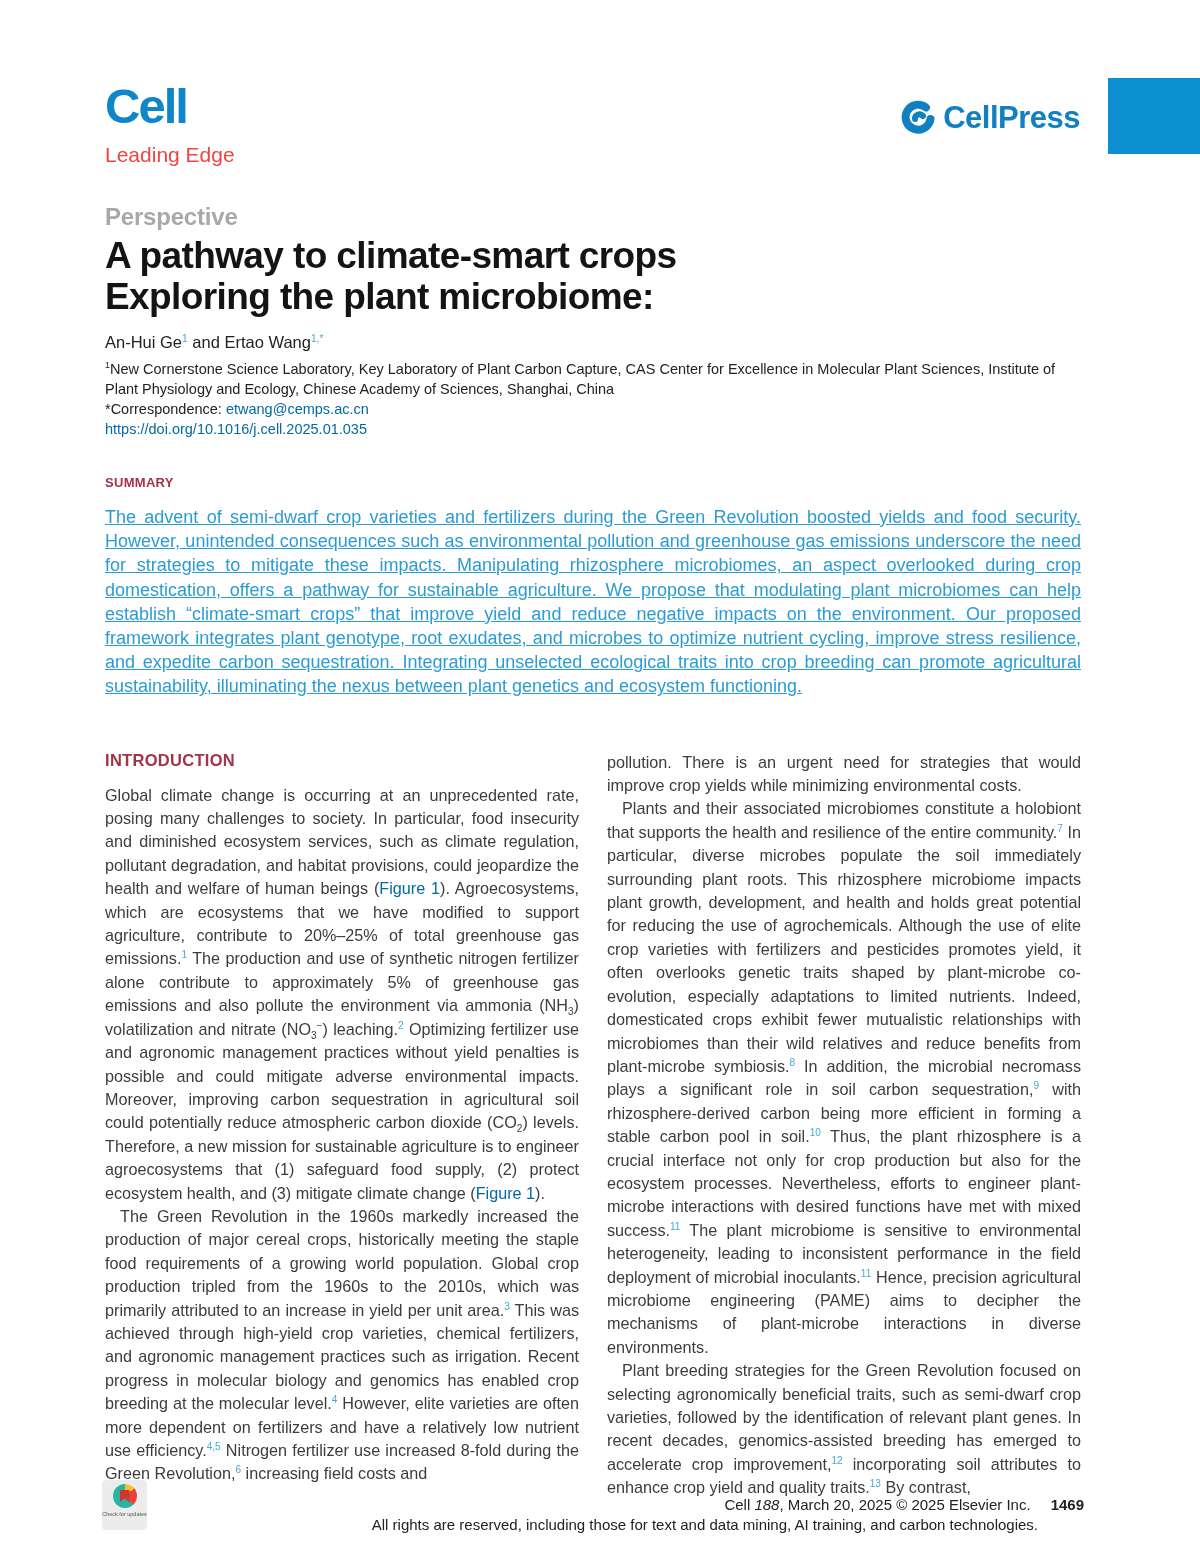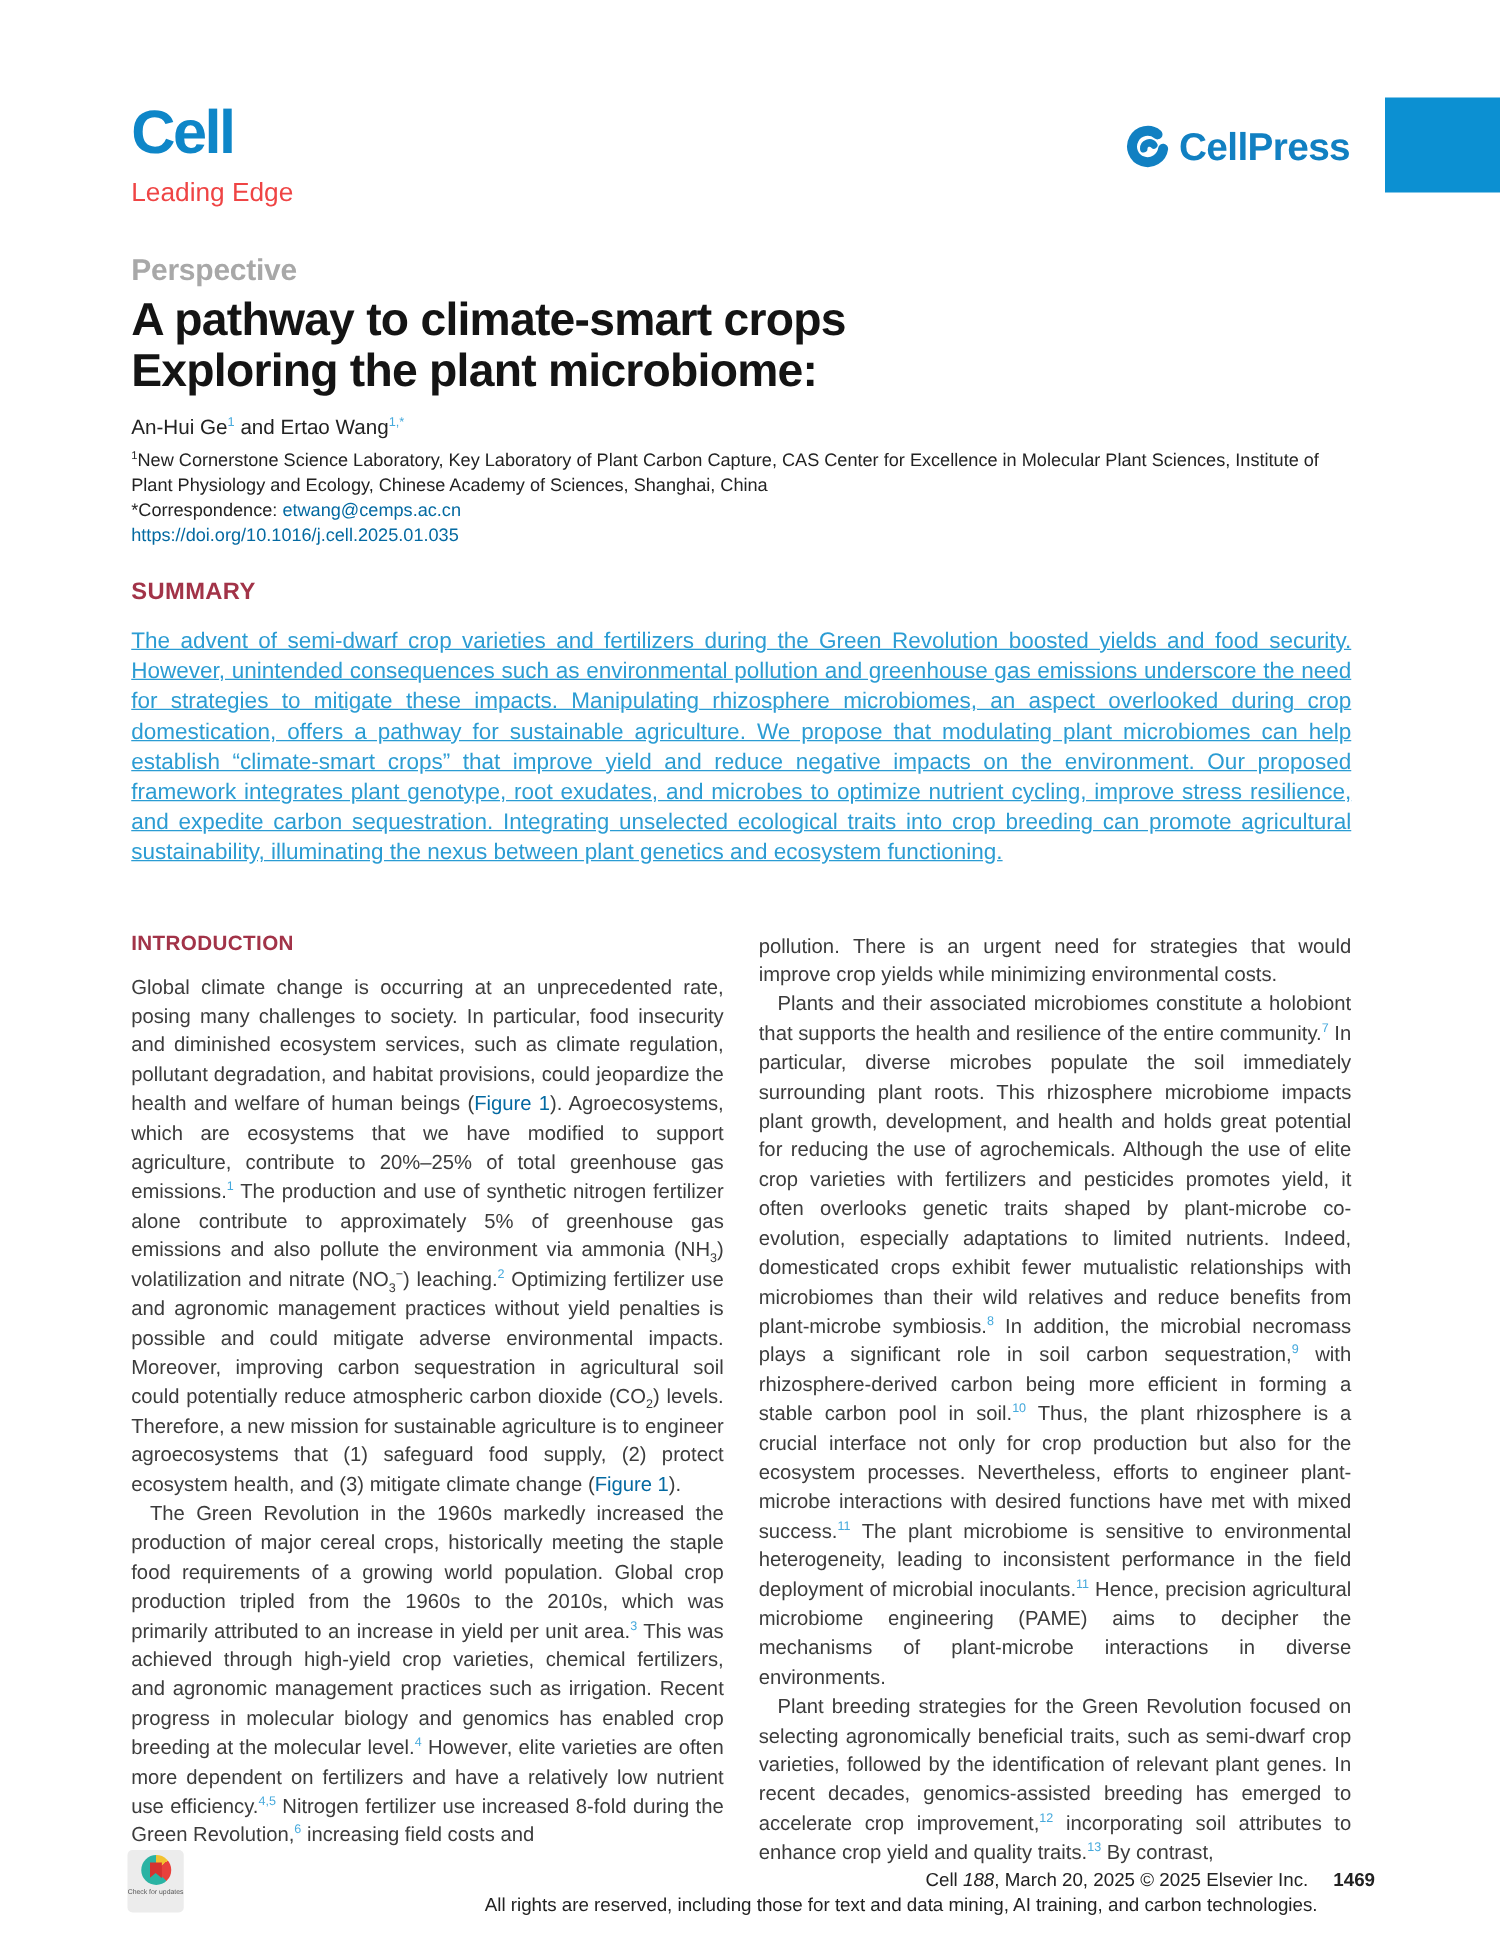--- a/index.html
+++ b/index.html
@@ -23,40 +23,40 @@
   .affiliation { margin-top:7px; font-size:14.5px; line-height:20px; color:#222; }
   .metaline { font-size:14.5px; line-height:20px; color:#222; }
 
   sup { font-size:62%; line-height:0; vertical-align:super; }
   sub { font-size:62%; line-height:0; vertical-align:sub; }
   .sup-ref { color:#45a9dc; }
   .sup-dark { color:inherit; }
   .link { color:#0369a1; cursor:pointer;margin-top:32px; }
 
   
-  .summary-heading { margin-top:24px; font-size:19px; font-weight:700; color:#a23348; letter-spacing:0.3px; }
+  .summary-heading { margin-top:36px; font-size:13px; font-weight:700; color:#a23348; letter-spacing:0.3px; }
   .summary-text { margin-top:15px; font-size:18px; line-height:24.2px; color:#2b9cd3; text-align:justify;text-decoration:underline; }
 
   
   .columns { margin-top:52px; display:flex; gap:28px; }
   .col { width:474px; }
   .section-heading { font-size:16.5px; font-weight:700; color:#a23348; letter-spacing:0.3px; margin-bottom:14px; }
   .para { font-size:16.2px; line-height:23.4px; text-align:justify; color:#3c3c3c; }
   .para.indent { text-indent:15px; }
 
   
   .badge { position:absolute; left:102px; top:1480px; width:45px; height:50px; background:#ececec; border-radius:4px;
            display:flex; flex-direction:column; align-items:center; padding-top:4px; cursor:pointer; }
   .badge-circle { width:24px; height:24px; border-radius:50%;
            background:conic-gradient(#f2c230 0 14%, #e8423c 14% 38%, #2ab3a3 38% 100%);
            display:flex; align-items:center; justify-content:center; }
   .badge-bookmark { width:10px; height:13px; background:#d63230;
            clip-path:polygon(0 0, 100% 0, 100% 100%, 50% 68%, 0 100%); }
   .badge-label { font-size:5.5px; color:#555; margin-top:3px; text-align:center; line-height:1.2; }
-  .footer { position:absolute; top:1496px; right:100px; text-align:right; font-size:15px; color:#222; }
+  .footer { position:absolute; top:1496px; right:116px; text-align:right; font-size:15px; color:#222; }
   .footer .vol { font-style:italic; }
   .footer .pagenum { font-weight:700; margin-left:20px; }
   .footer-rights { margin-top:3px; padding-right:46px; }
 </style>
 </head>
 <body>
 
 <div class="page">
 
   <div class="corner-tab"></div>

